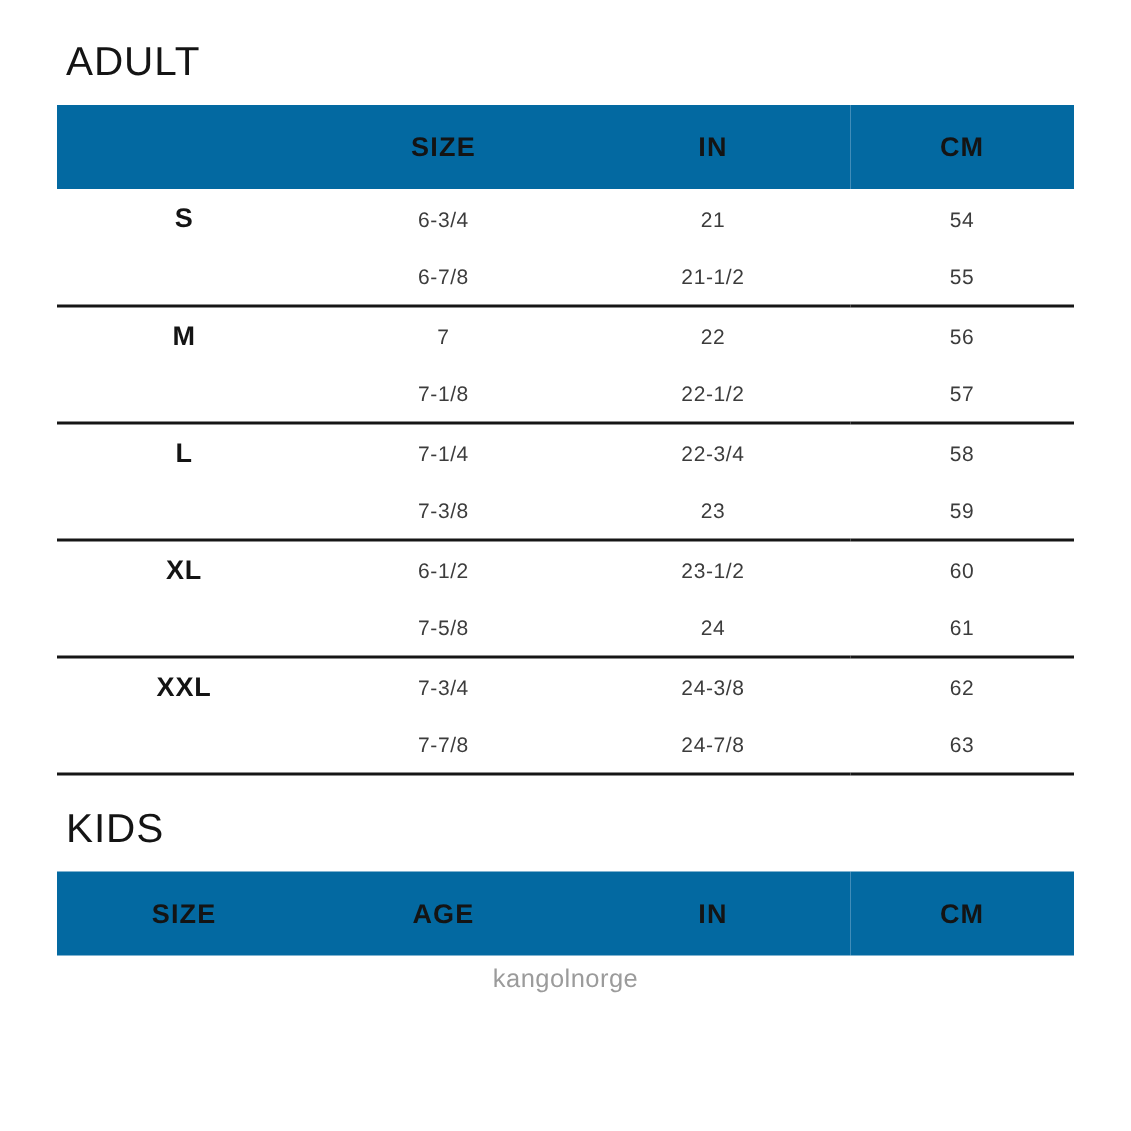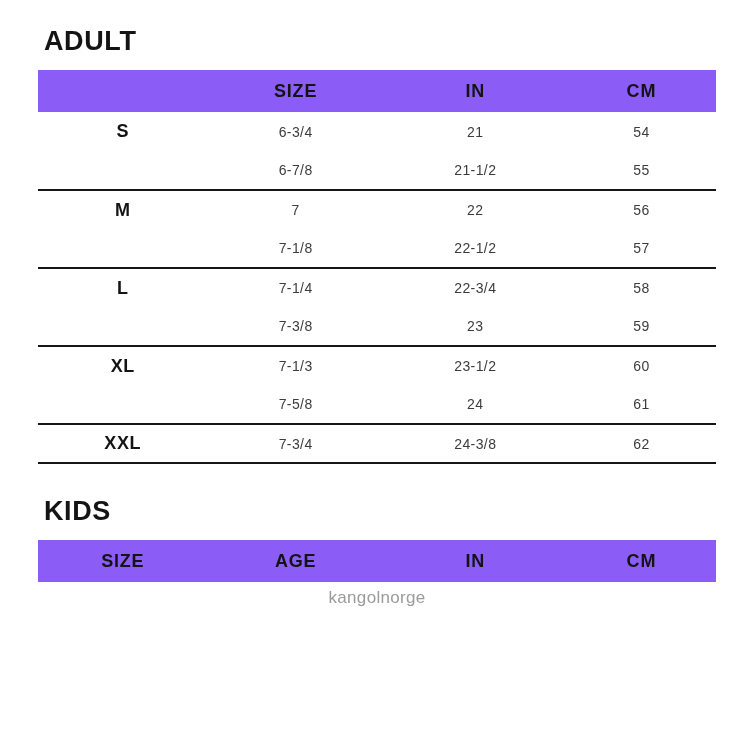--- a/index.html
+++ b/index.html
@@ -7,37 +7,37 @@
     margin: 0; padding: 0;
     width: 754px; height: 754px;
     background: #ffffff;
     font-family: "Liberation Sans", sans-serif;
     overflow: hidden;
   }
   .wrap { padding: 20px 38px 0 38px; }
 
   .section-title {
     font-size: 27px;
-    font-weight: 700;
+    font-weight: 400;
     color: #141414;
     letter-spacing: 0.6px;
     margin: 6px 0 13px 6px;
   }
 
   table {
     width: 100%;
     border-collapse: collapse;
     table-layout: fixed;
   }
   col.c1 { width: 25%; }
   col.c2 { width: 26%; }
   col.c3 { width: 27%; }
   col.c4 { width: 22%; }
 
-  thead tr { background: #8b5cf6; height: 42px; }
+  thead tr { background: #0369a1; height: 56px; }
   th, td { text-align: center; padding: 0; vertical-align: middle; }
   thead th {
     font-size: 18px;
     font-weight: 700;
     color: #141414;
     letter-spacing: 0.8px;
   }
 
   td.value {
     font-size: 14px;
@@ -48,21 +48,21 @@
   th.rowlabel {
     font-size: 18px;
     font-weight: 700;
     color: #141414;
     letter-spacing: 0.6px;
   }
 
   #adult-table tbody tr { height: 39px; }
   #adult-table tbody { border-bottom: 2px solid #161616; }
 
-  #kids-section { margin-top: 32px; }
+  #kids-section { margin-top: 20px; }
   #kids-table tbody tr { height: 44px; }
 
   .footer {
     text-align: center;
     margin-top: 6px;
     font-size: 17px;
     color: #9b9b9b;
     letter-spacing: 0.3px;
   }
 </style>
@@ -131,38 +131,44 @@
           <th class="rowlabel"></th>
           <td class="value">7-3/8</td>
           <td class="value">23</td>
           <td class="value">59</td>
         </tr>
       </tbody>
 
       <tbody>
         <tr>
           <th class="rowlabel">XL</th>
-          <td class="value">7-1/3</td>
+          <td class="value">6-1/2</td>
           <td class="value">23-1/2</td>
           <td class="value">60</td>
         </tr>
         <tr>
           <th class="rowlabel"></th>
           <td class="value">7-5/8</td>
           <td class="value">24</td>
           <td class="value">61</td>
         </tr>
       </tbody>
 
       <tbody>
         <tr>
           <th class="rowlabel">XXL</th>
           <td class="value">7-3/4</td>
           <td class="value">24-3/8</td>
           <td class="value">62</td>
+        </tr>
+        <tr>
+          <th class="rowlabel"></th>
+          <td class="value">7-7/8</td>
+          <td class="value">24-7/8</td>
+          <td class="value">63</td>
         </tr>
       </tbody>
     </table>
   </section>
 
   <section id="kids-section">
     <h2 class="section-title">KIDS</h2>
 
     <table id="kids-table">
       <colgroup>

